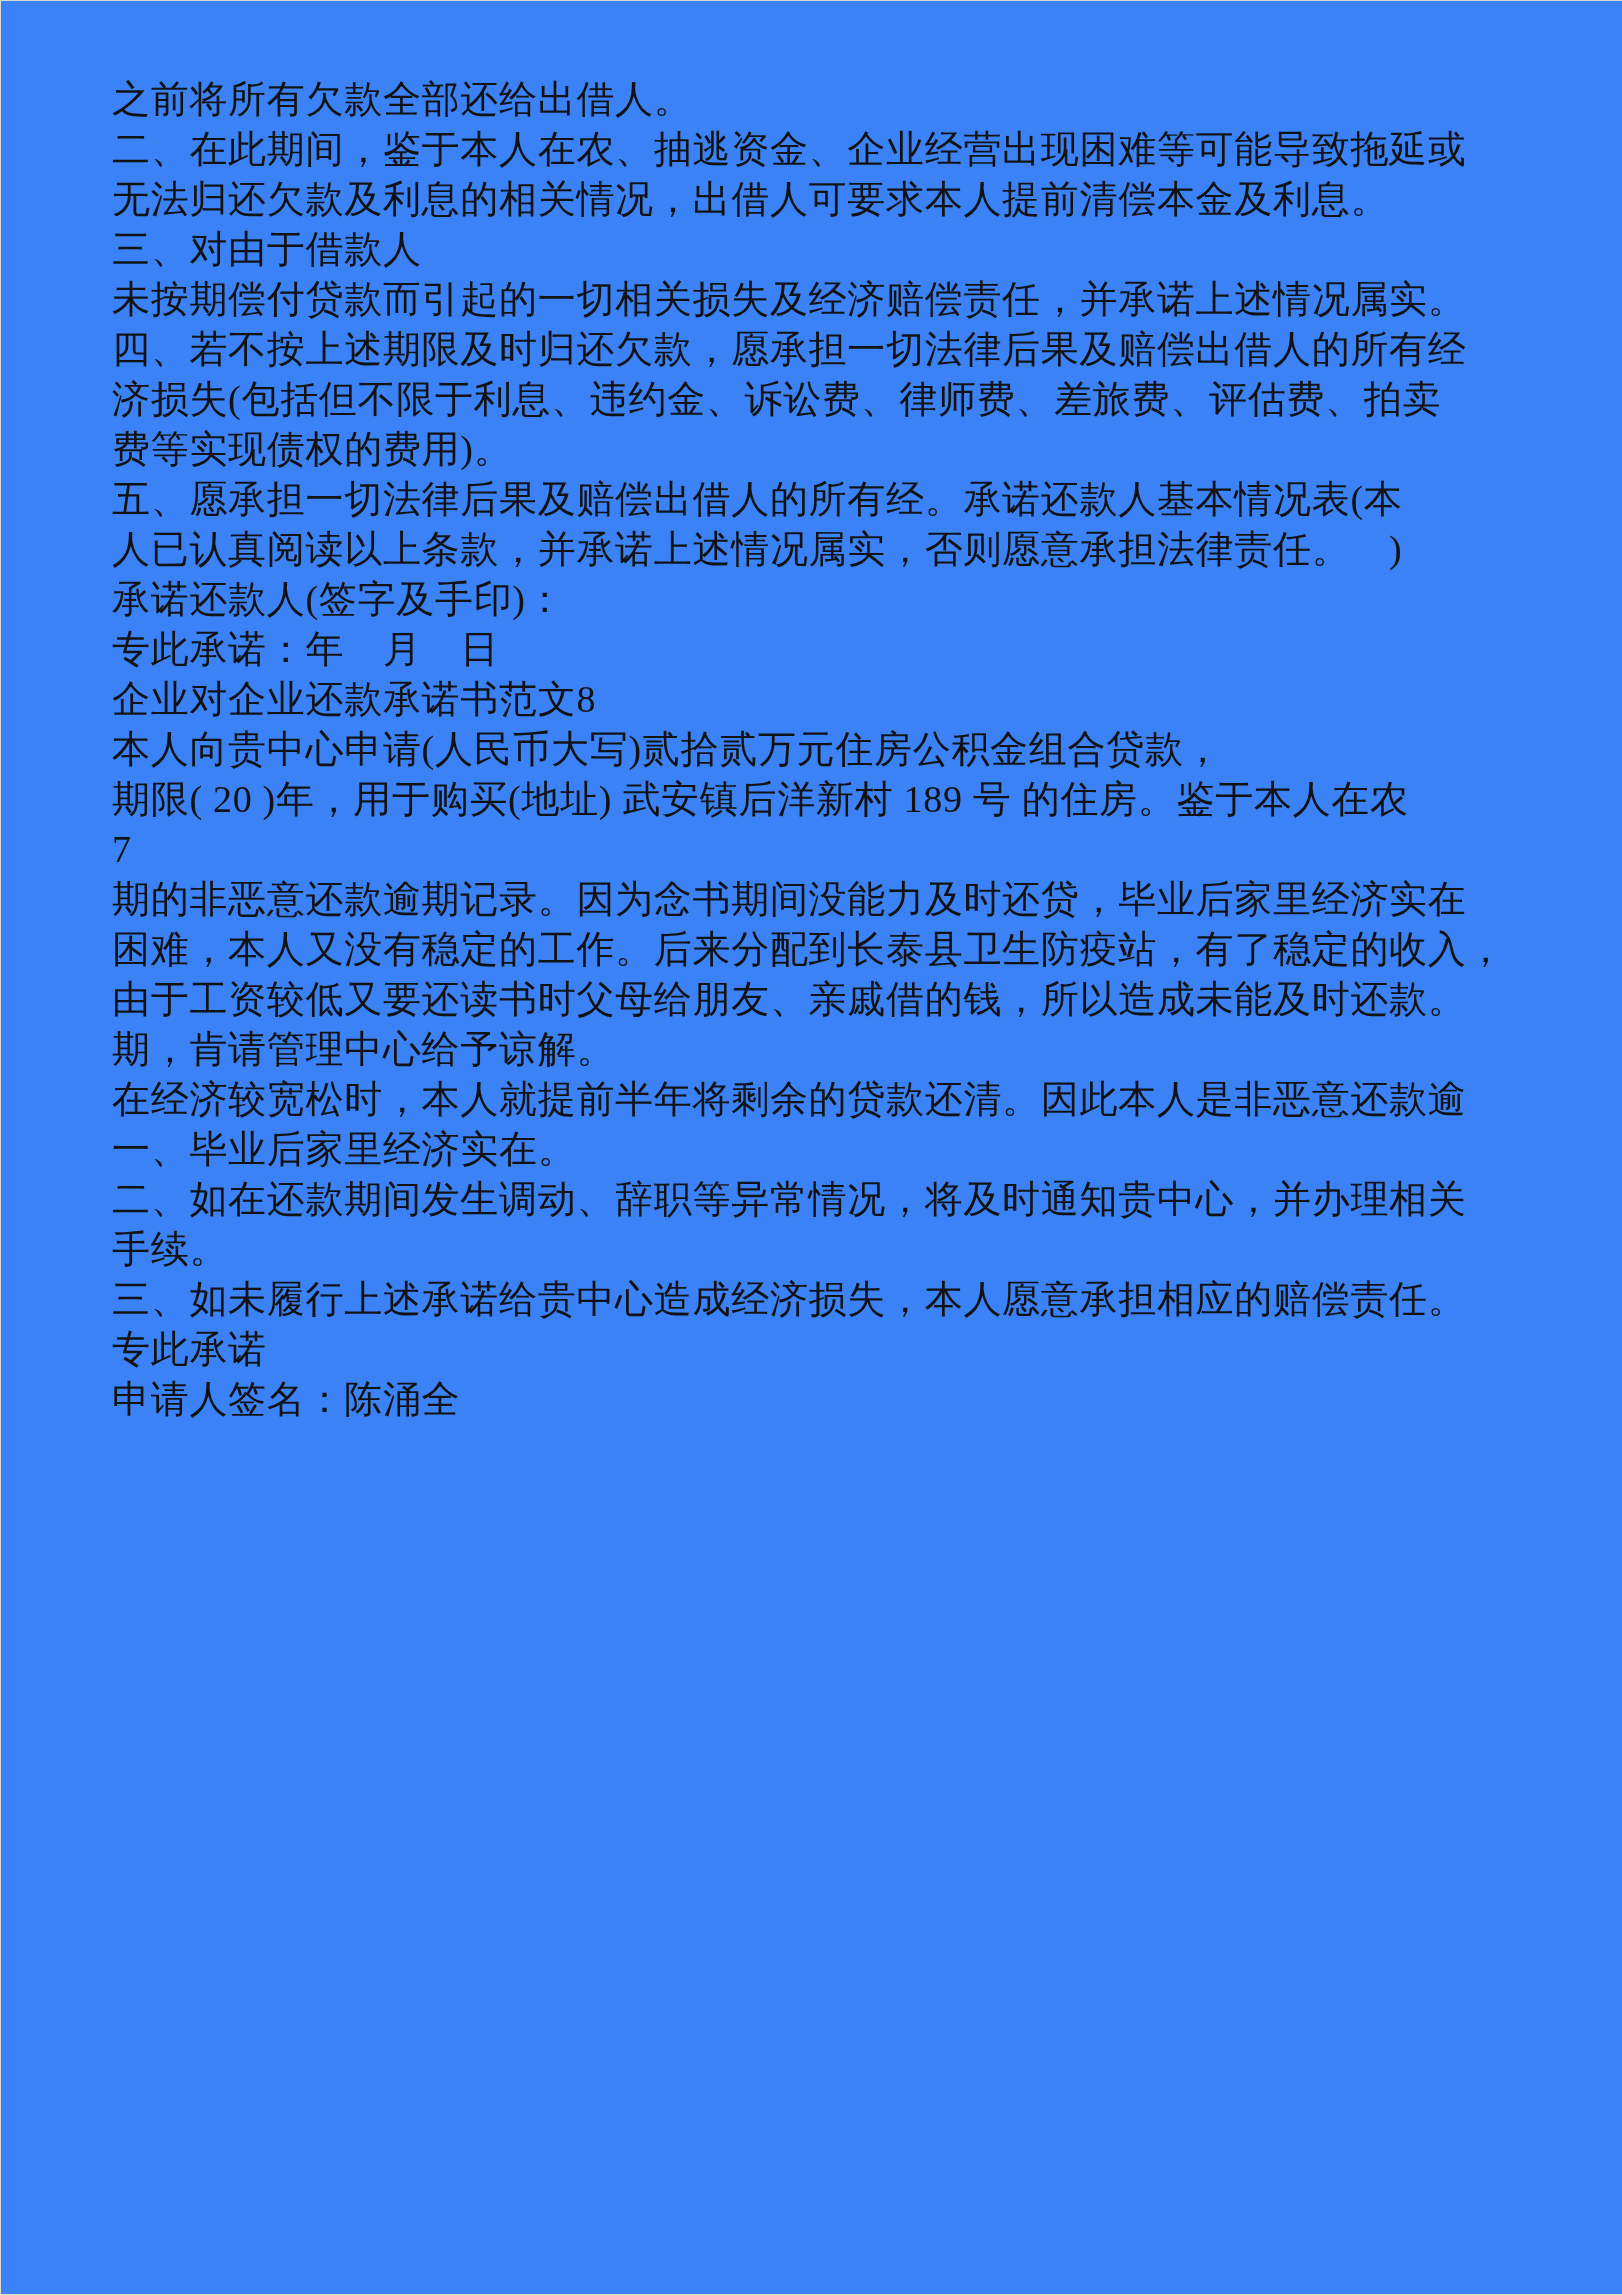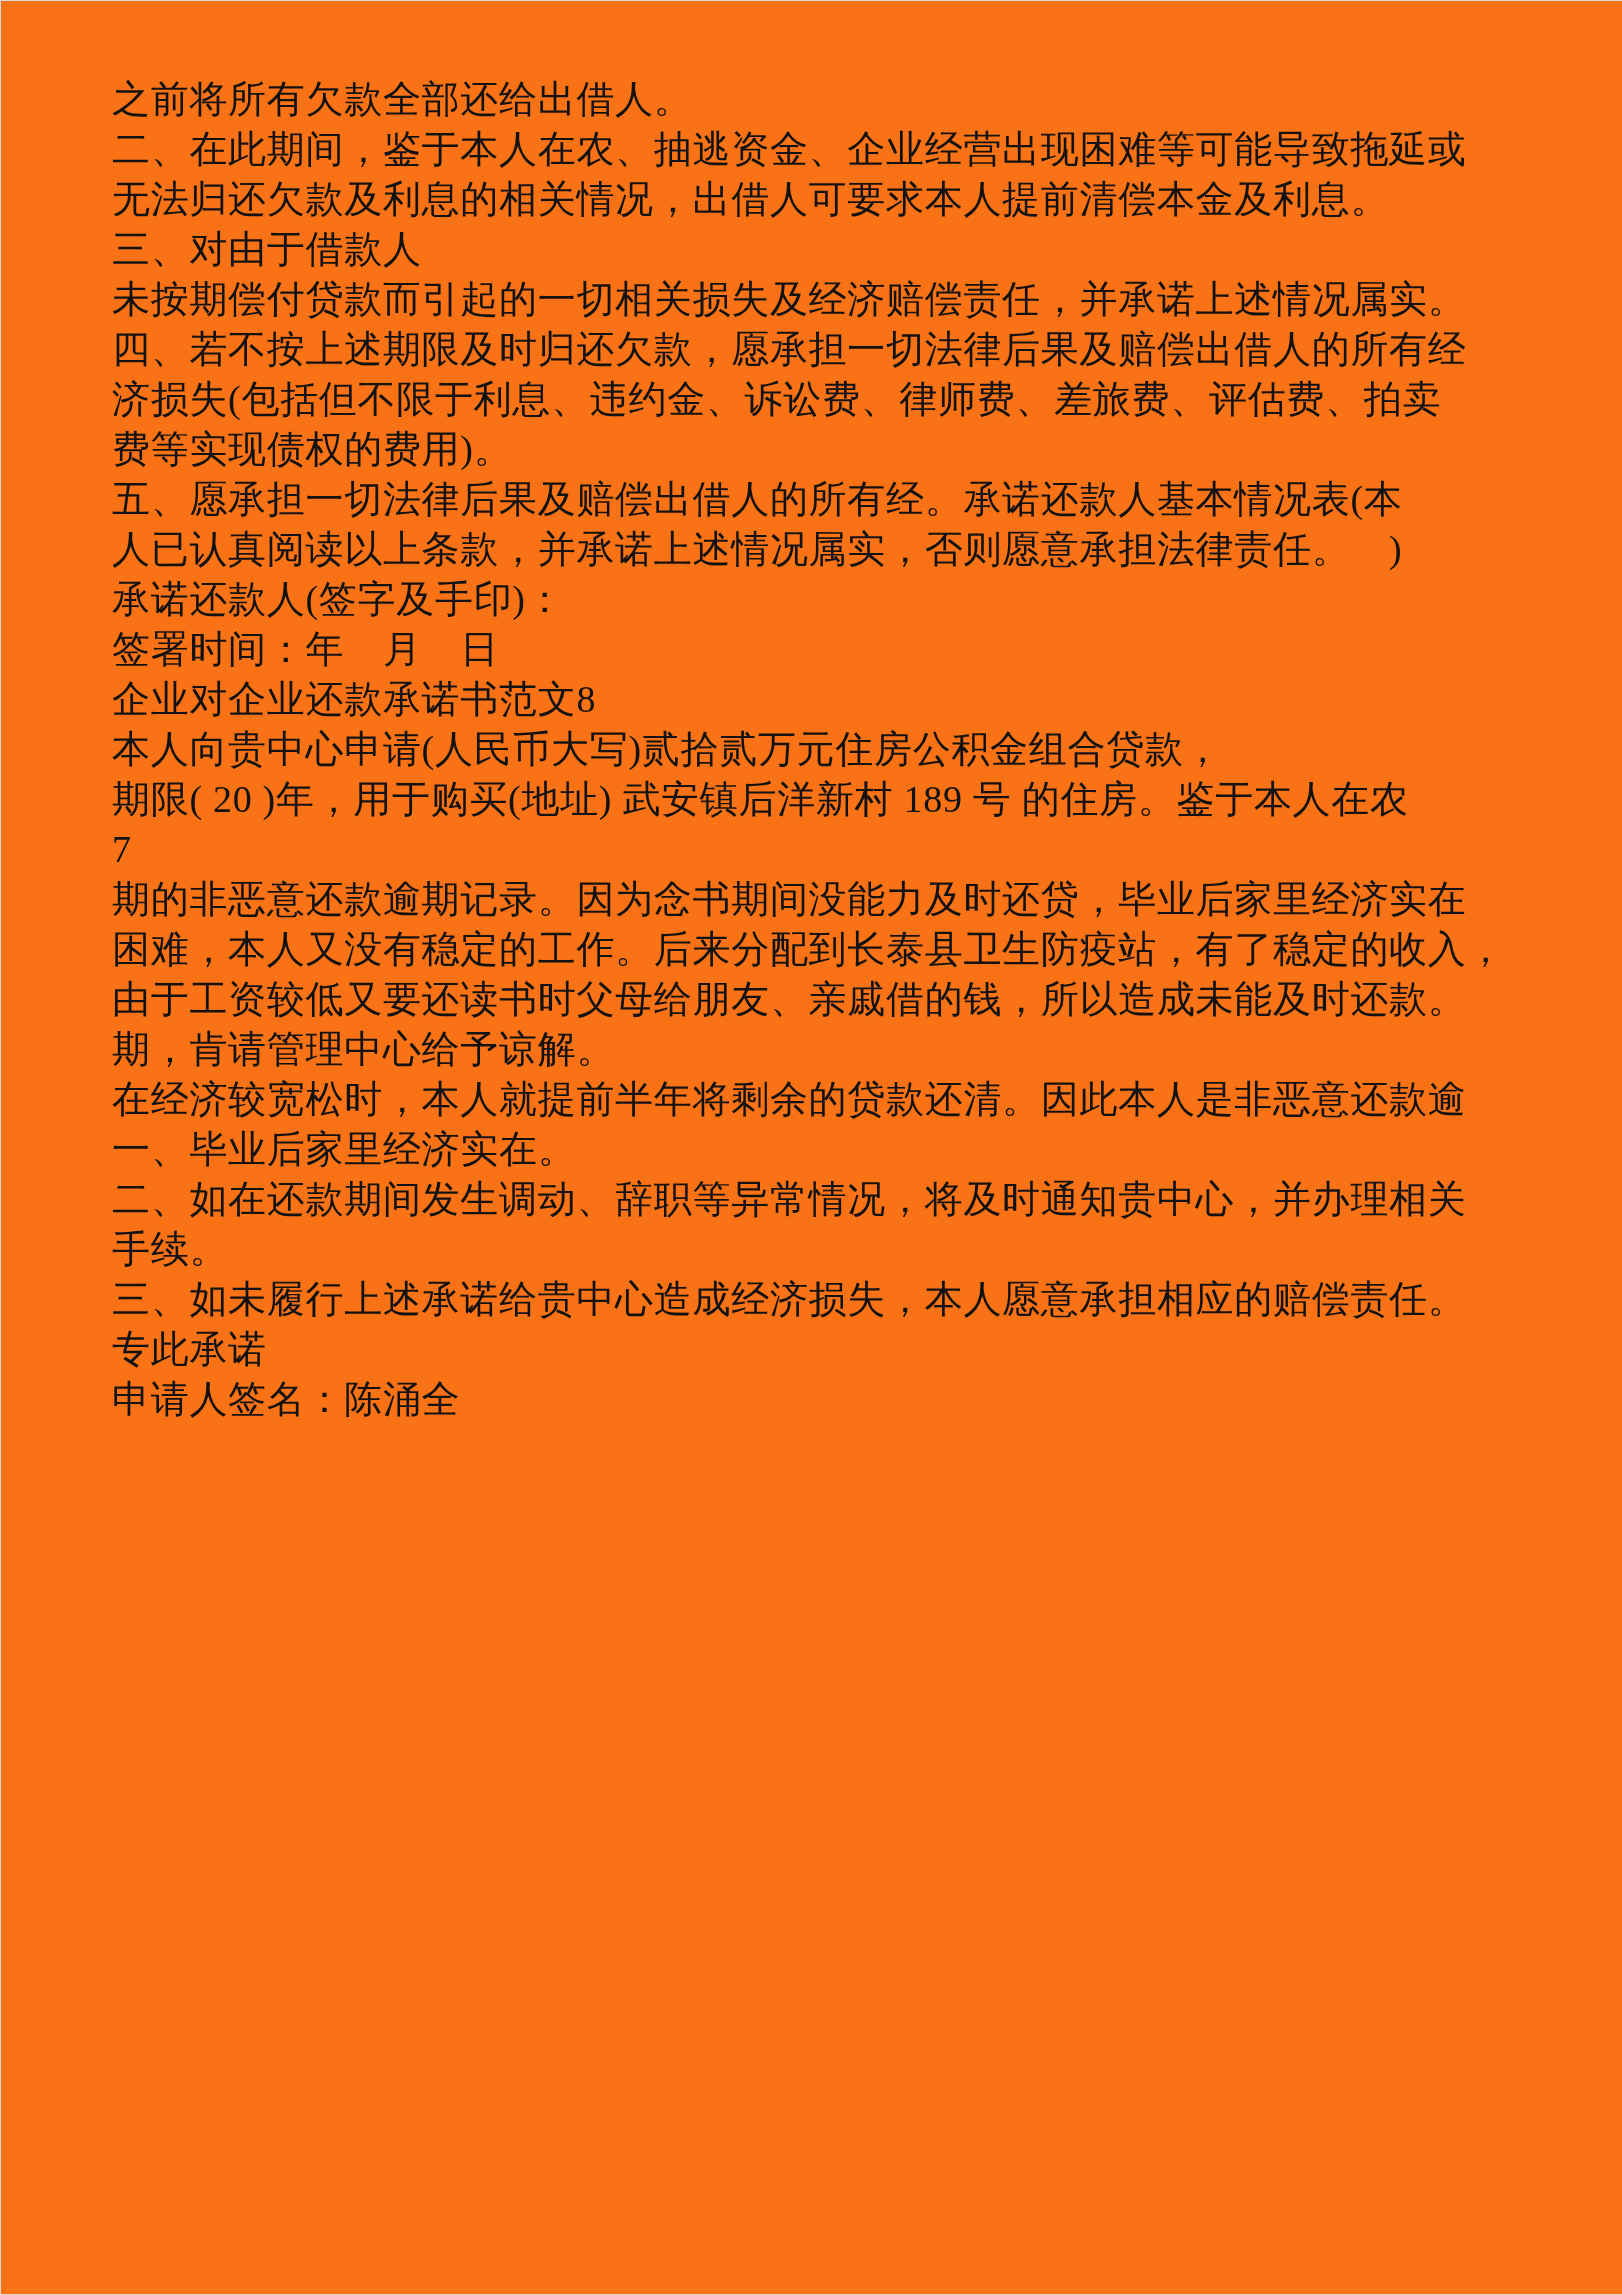--- a/index.html
+++ b/index.html
@@ -29,34 +29,34 @@
     line-height: 50px;
     height: 50px;
     white-space: pre-wrap;
     letter-spacing: 0.7px;
     text-align: left;
   }
 </style>
 </head>
 <body>
 
-<div class="page" style="background: #f97316; border-color: rgb(217, 217, 214);">
+<div class="page" style="background: #3b82f6; border-color: rgb(217, 217, 214);">
   <div class="text-block" style="color: rgb(18, 18, 18);">
       <div class="line">之前将所有欠款全部还给出借人。</div>
       <div class="line">二、在此期间，鉴于本人在农、抽逃资金、企业经营出现困难等可能导致拖延或</div>
       <div class="line">无法归还欠款及利息的相关情况，出借人可要求本人提前清偿本金及利息。</div>
       <div class="line">三、对由于借款人</div>
       <div class="line">未按期偿付贷款而引起的一切相关损失及经济赔偿责任，并承诺上述情况属实。</div>
       <div class="line">四、若不按上述期限及时归还欠款，愿承担一切法律后果及赔偿出借人的所有经</div>
       <div class="line">济损失(包括但不限于利息、违约金、诉讼费、律师费、差旅费、评估费、拍卖</div>
       <div class="line">费等实现债权的费用)。</div>
       <div class="line">五、愿承担一切法律后果及赔偿出借人的所有经。承诺还款人基本情况表(本</div>
       <div class="line">人已认真阅读以上条款，并承诺上述情况属实，否则愿意承担法律责任。　)</div>
       <div class="line">承诺还款人(签字及手印)：</div>
-      <div class="line">签署时间：年　月　日</div>
+      <div class="line">专此承诺：年　月　日</div>
       <div class="line">企业对企业还款承诺书范文8</div>
       <div class="line">本人向贵中心申请(人民币大写)贰拾贰万元住房公积金组合贷款，</div>
       <div class="line">期限( 20 )年，用于购买(地址) 武安镇后洋新村 189 号 的住房。鉴于本人在农</div>
       <div class="line">7</div>
       <div class="line">期的非恶意还款逾期记录。因为念书期间没能力及时还贷，毕业后家里经济实在</div>
       <div class="line">困难，本人又没有稳定的工作。后来分配到长泰县卫生防疫站，有了稳定的收入，</div>
       <div class="line">由于工资较低又要还读书时父母给朋友、亲戚借的钱，所以造成未能及时还款。</div>
       <div class="line">期，肯请管理中心给予谅解。</div>
       <div class="line">在经济较宽松时，本人就提前半年将剩余的贷款还清。因此本人是非恶意还款逾</div>
       <div class="line">一、毕业后家里经济实在。</div>

